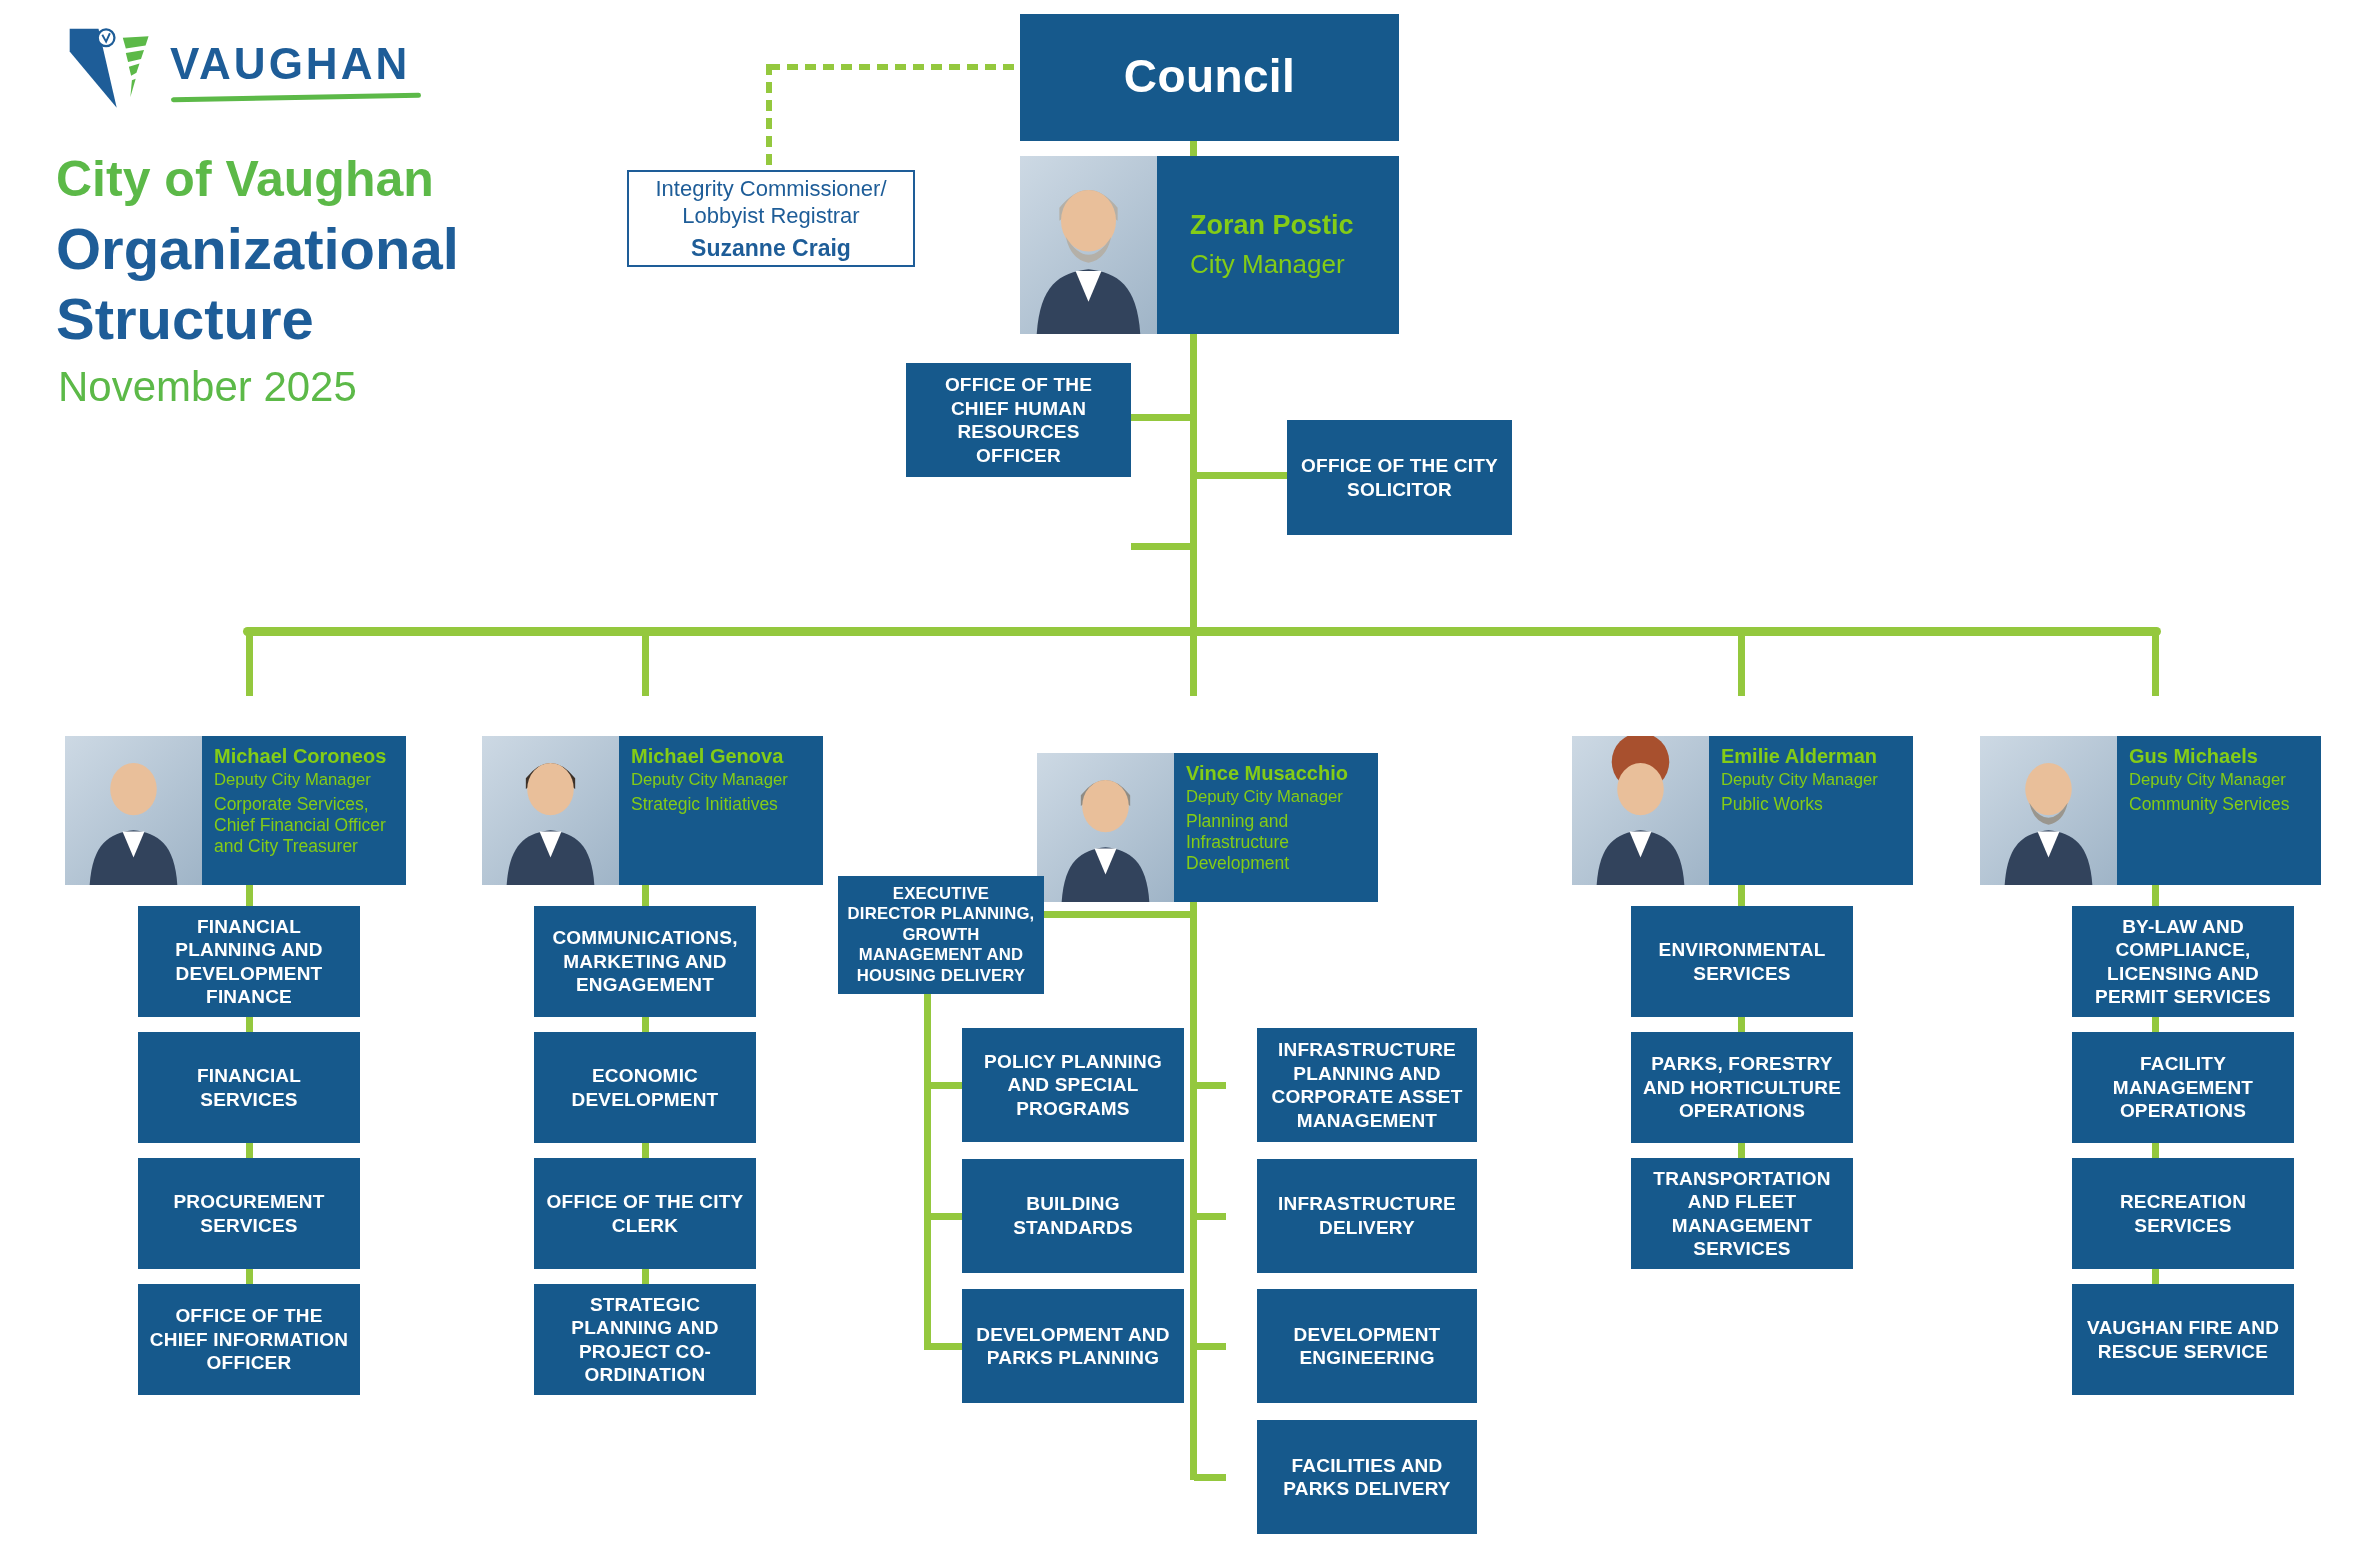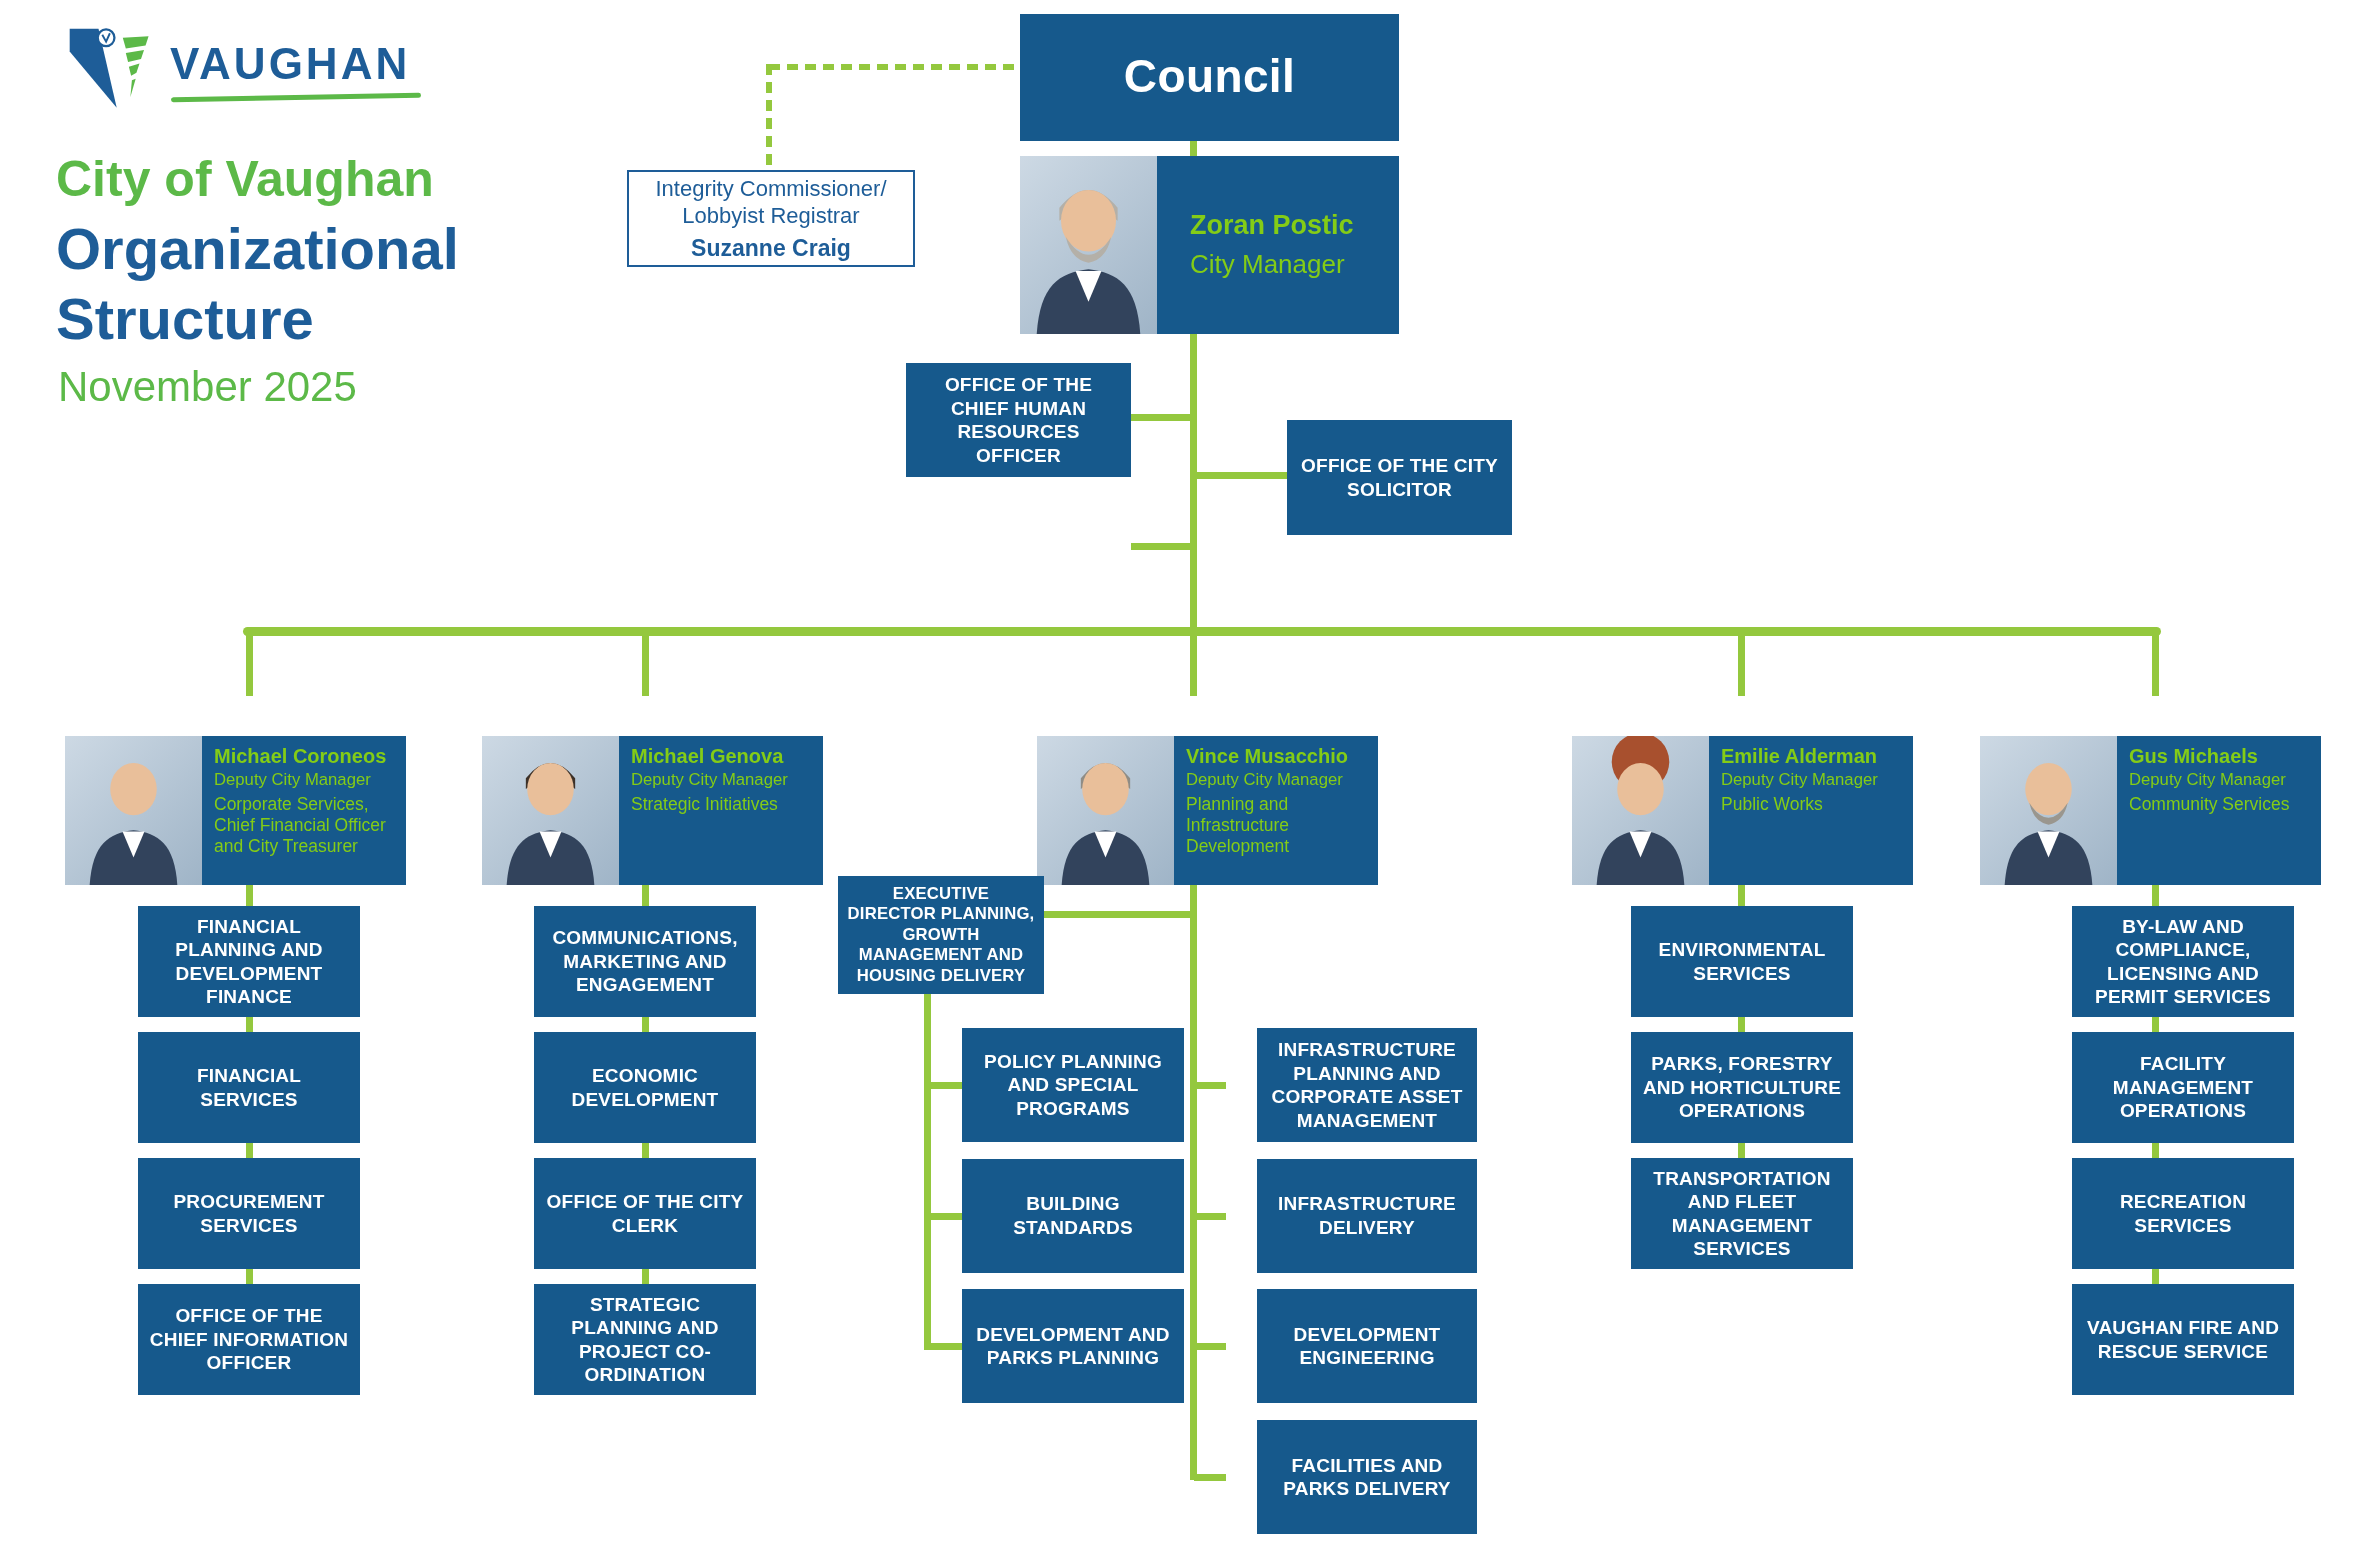--- a/index.html
+++ b/index.html
@@ -180,21 +180,21 @@
         <path d="M42,71 L50,90 L58,71 Z" fill="#ffffff"></path>
       </svg>
     </div>
     <div class="card-body">
       <div class="dep-name">Michael Genova</div>
       <div class="dep-role">Deputy City Manager</div>
       <div class="dep-portfolio">Strategic Initiatives</div>
     </div>
   </div>
 
-  <div class="person-card dep-card" style="left:1037px;">
+  <div class="person-card dep-card" style="left:1037px;margin-top:17px;">
     <div class="photo" data-avatar="short-grey-hair">
       <svg viewBox="0 0 100 110" preserveAspectRatio="xMidYMax slice">
         <circle class="curly" cx="50" cy="20" r="21"></circle>
         <path class="hair" d="M32,32 Q50,10 68,32 L68,40 Q50,24 32,40 Z"></path>
         <ellipse cx="50" cy="40" rx="17" ry="19" fill="#e9bf9a"></ellipse>
         <path class="beard" d="M36,50 Q50,72 64,50 Q61,64 50,66 Q39,64 36,50 Z"></path>
         <path d="M18,110 C20,80 32,72 50,70 C68,72 80,80 82,110 Z" fill="#32435c"></path>
         <path d="M42,71 L50,90 L58,71 Z" fill="#ffffff"></path>
       </svg>
     </div>

